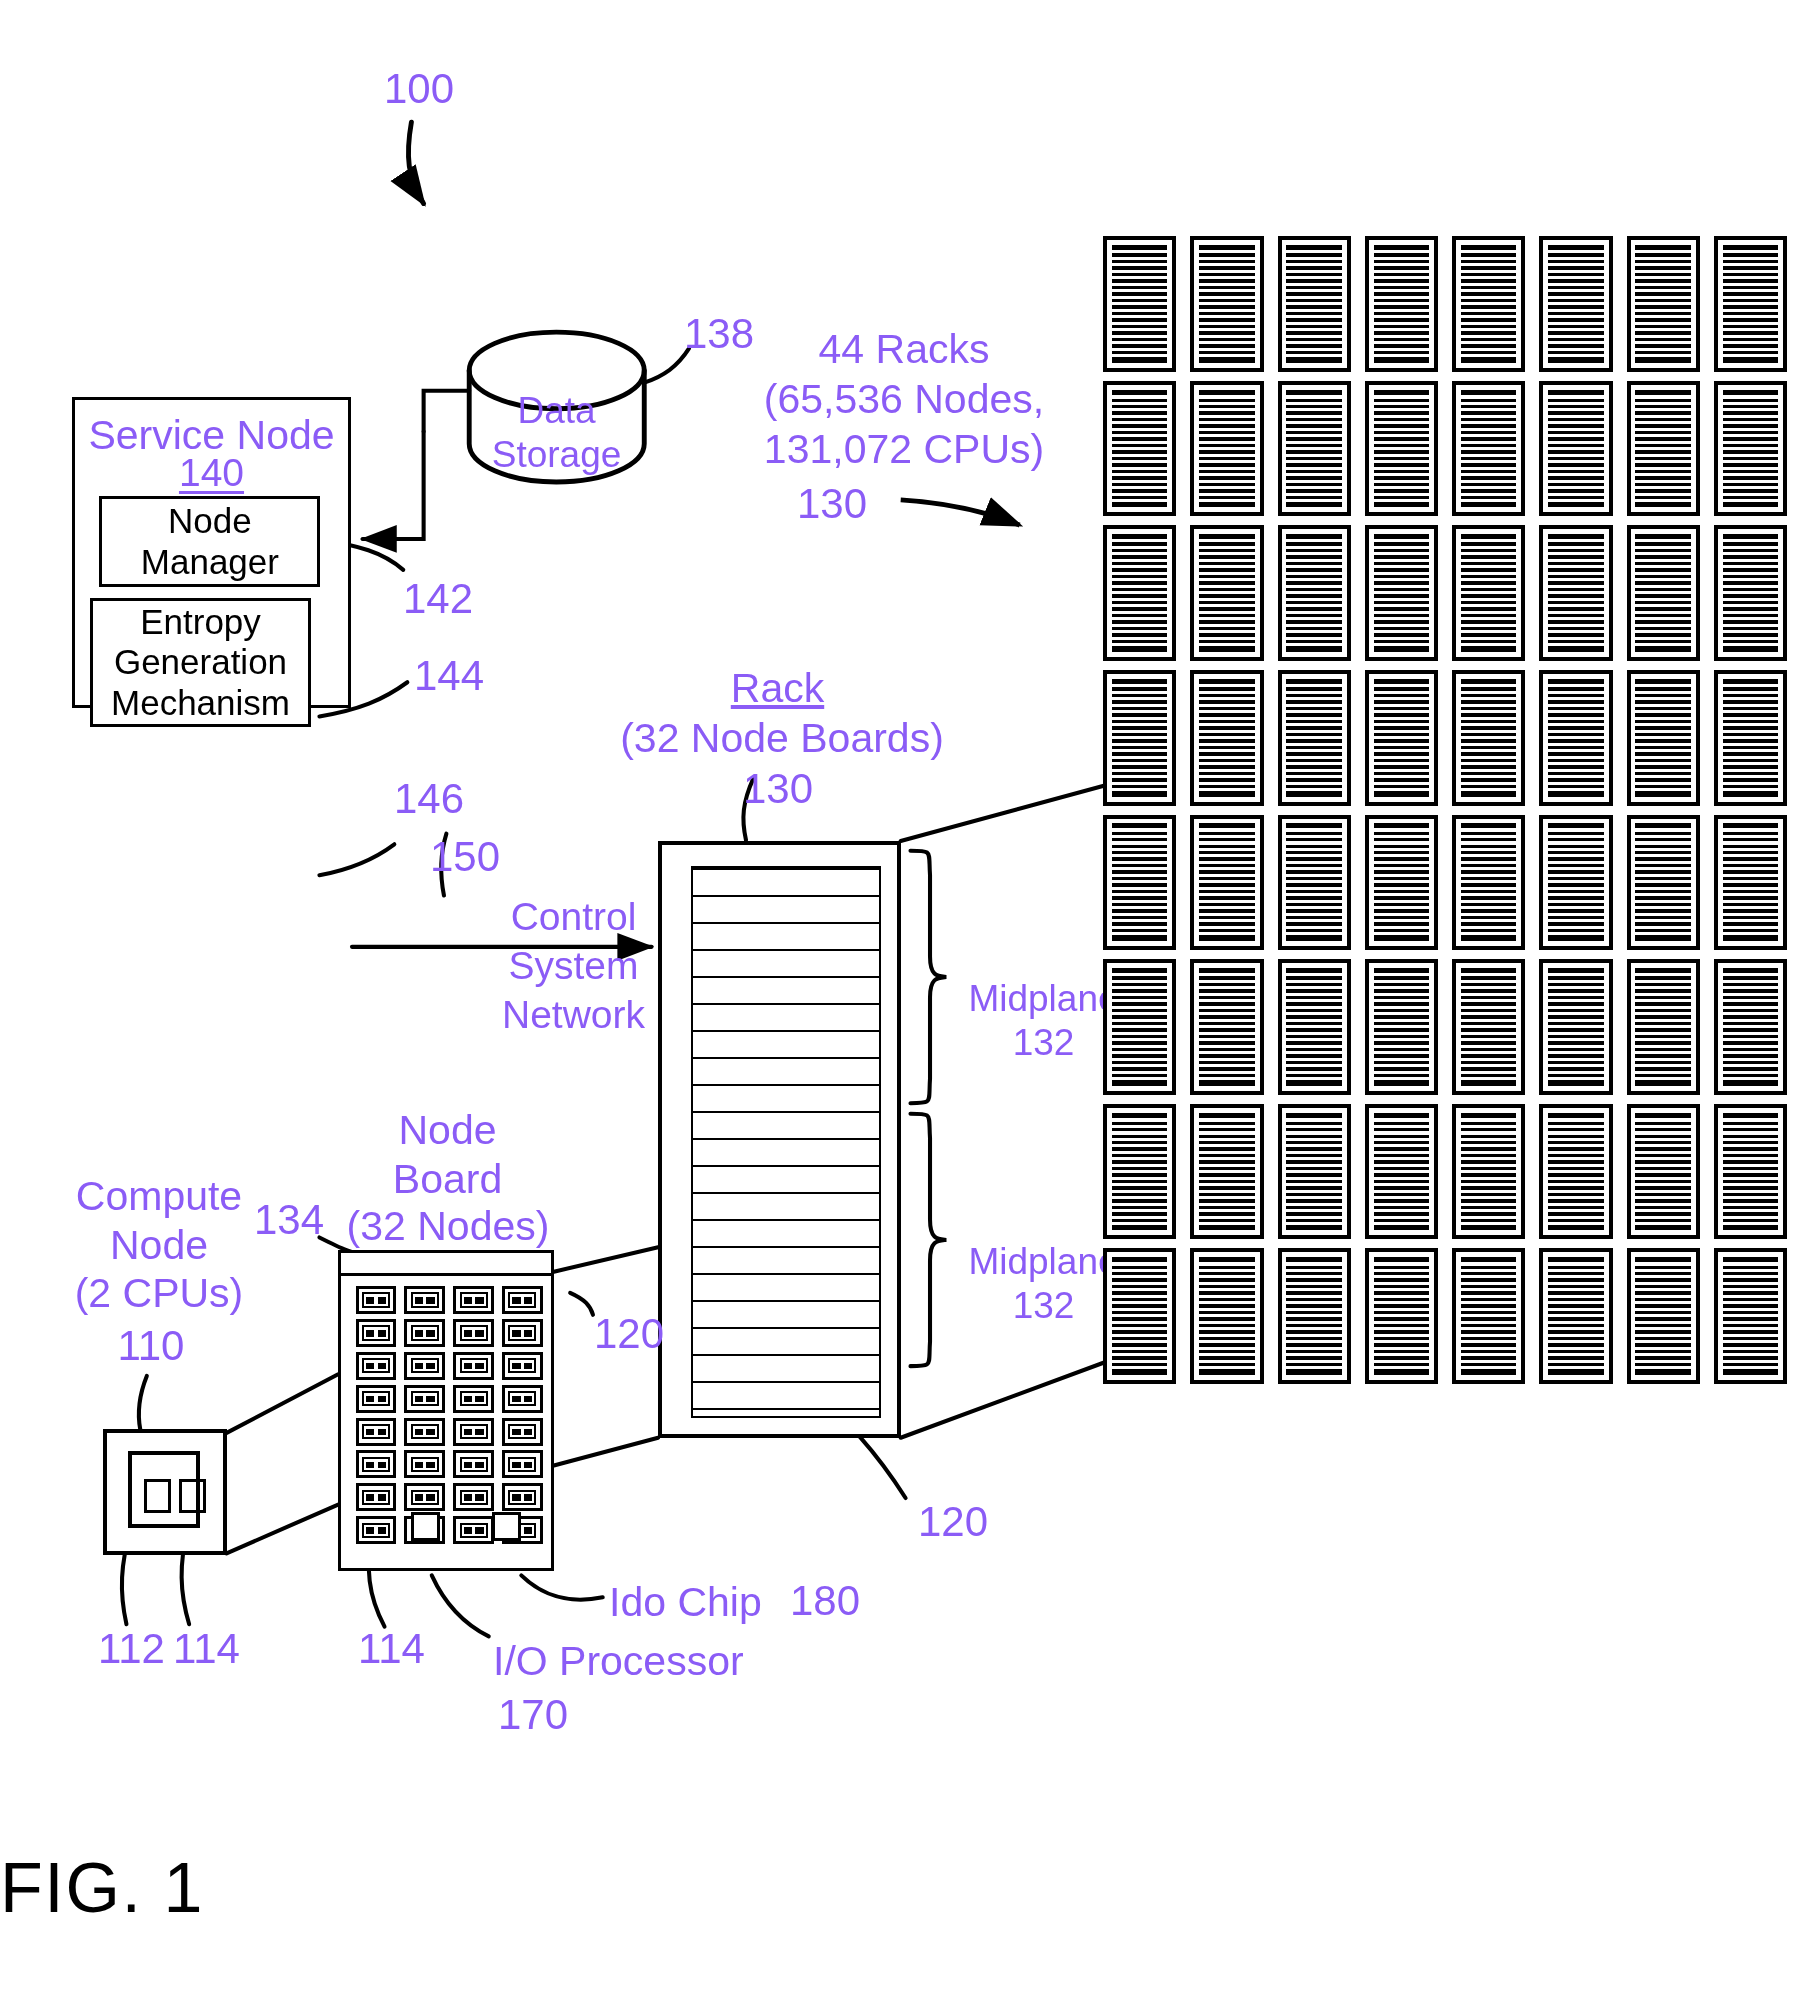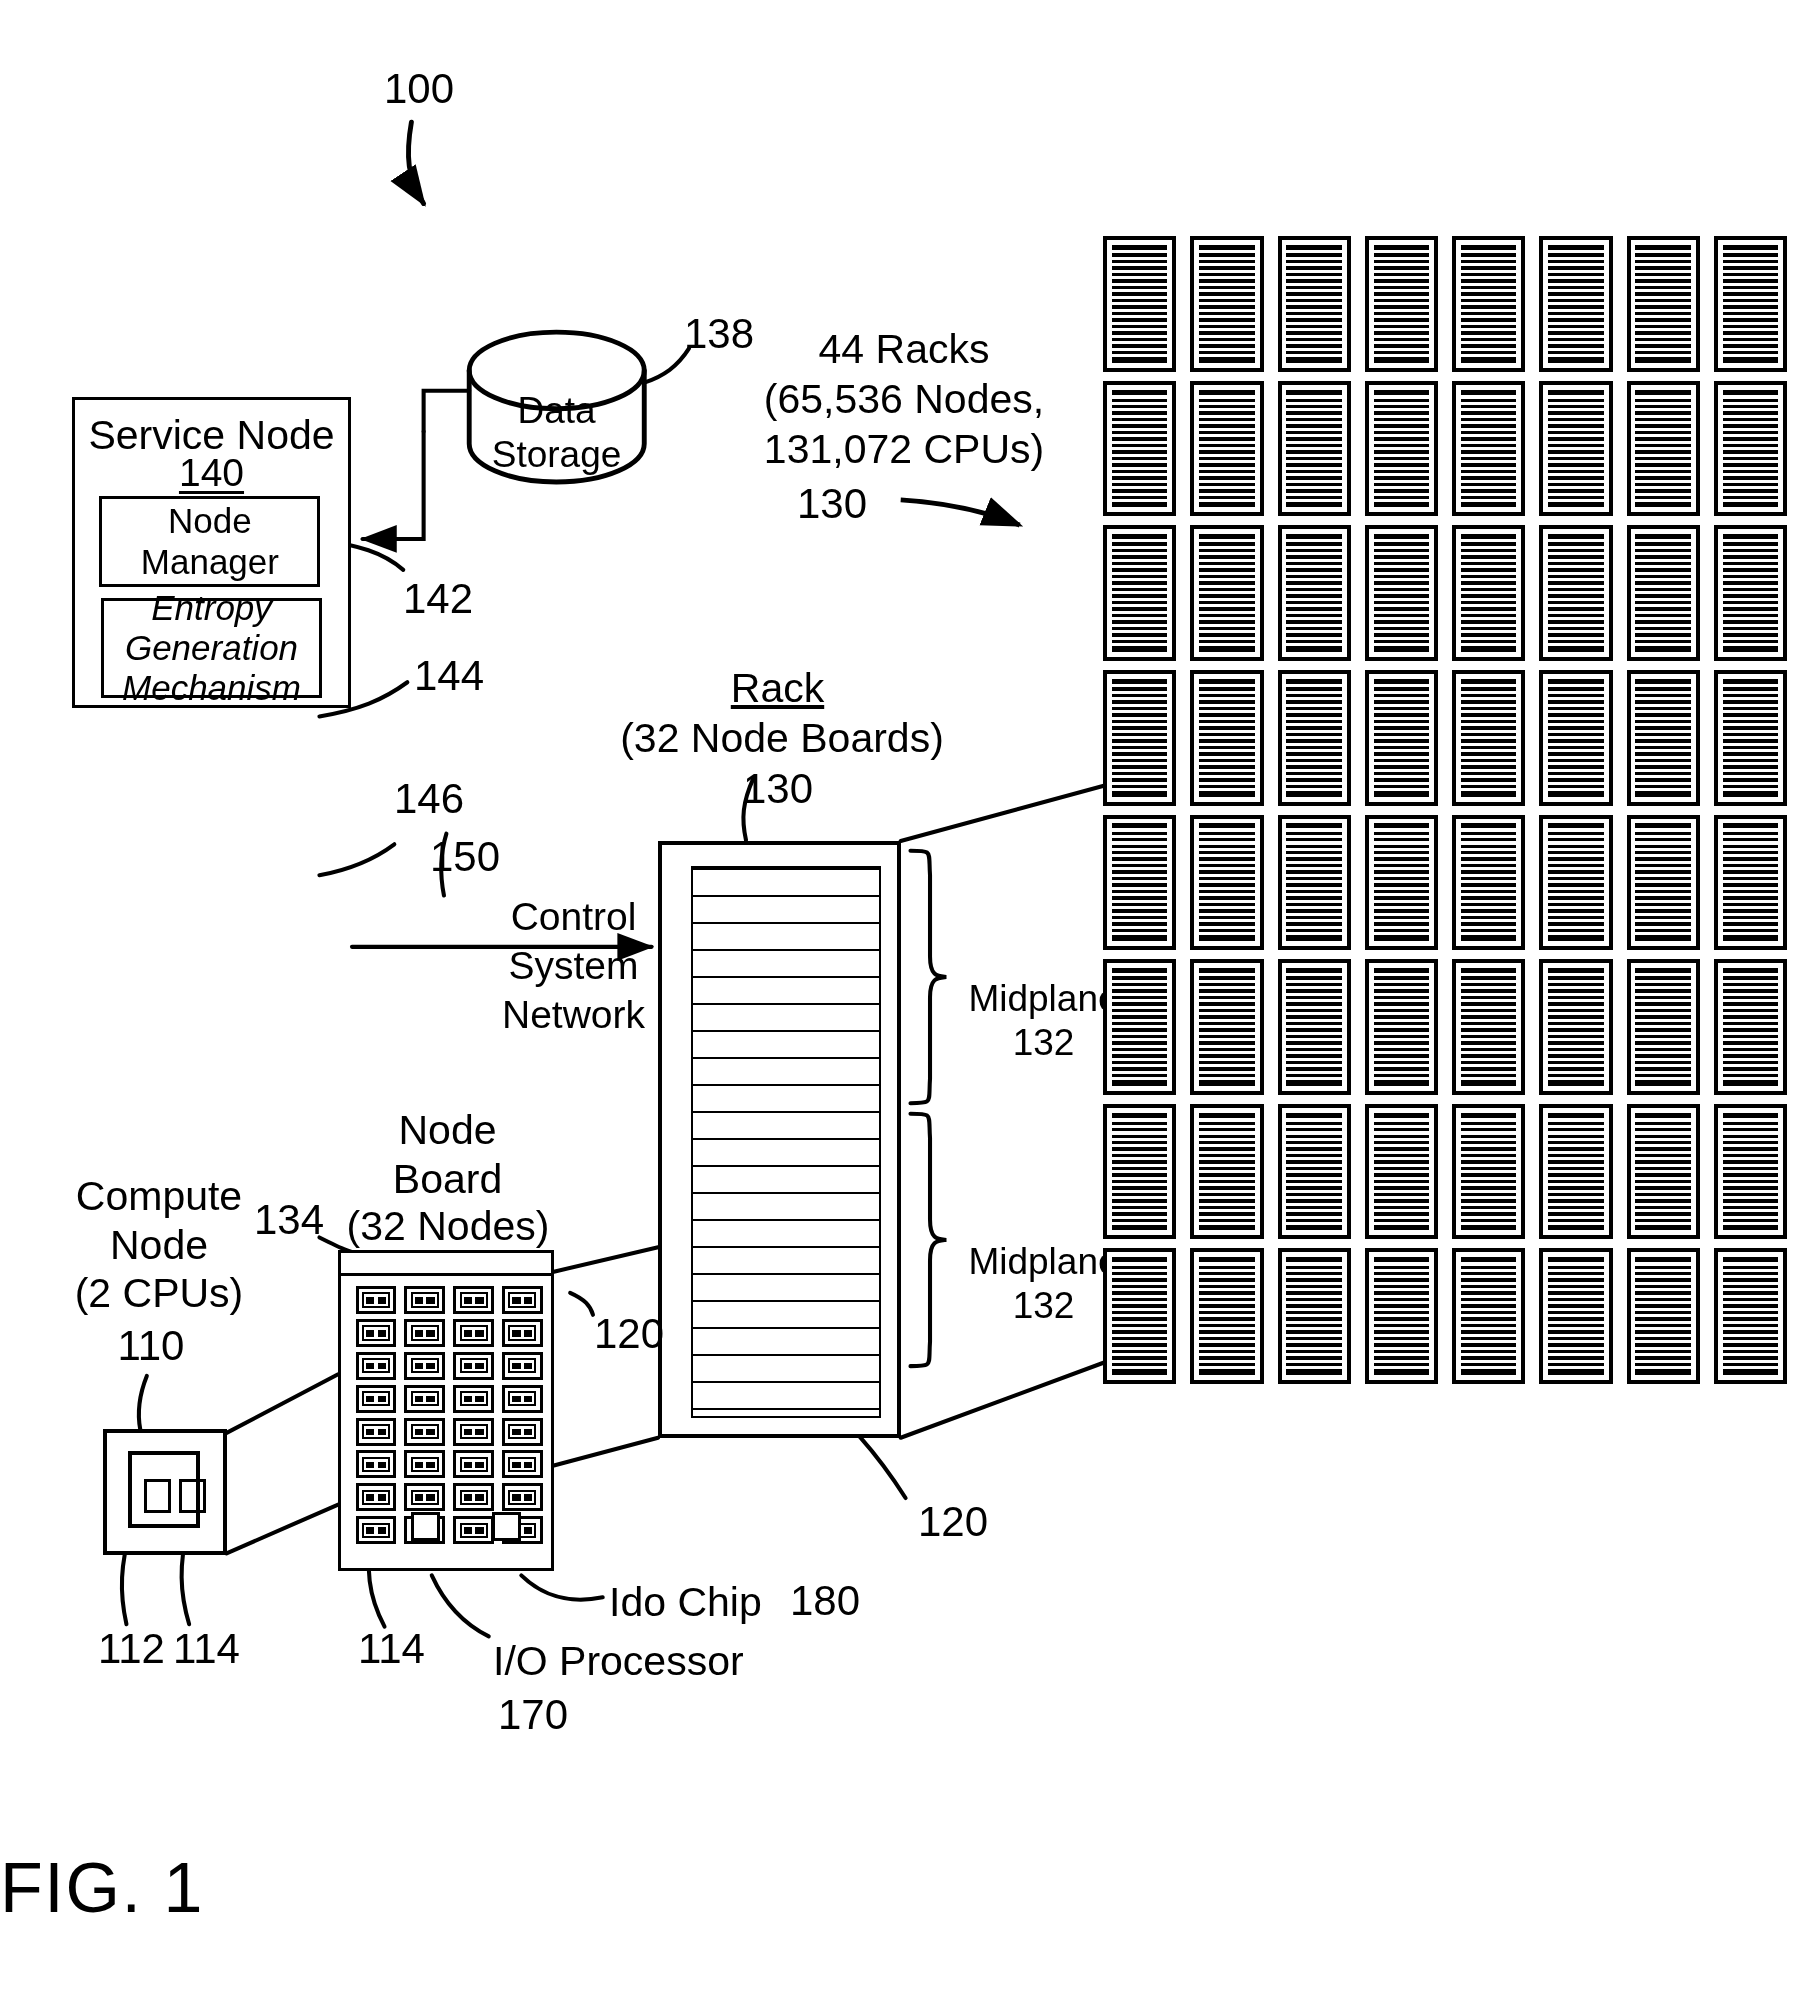--- a/index.html
+++ b/index.html
@@ -18,21 +18,21 @@
   #figure {
     position: absolute;
     left: 0; top: 0;
     width: 1812px;
     height: 2015px;
   }
   .txt {
     position: absolute;
     white-space: pre;
     line-height: 1.18;
-    color: #000000;
+    color: #8b5cf6;
     font-family: "Liberation Sans", sans-serif;
   }
   .ctr { text-align: center; }
   .lbl-num { font-size: 37px; }
   .lbl-body { font-size: 37px; }
   svg.overlay {
     position: absolute;
     left: 0; top: 0;
     width: 1812px;
     height: 2015px;
@@ -325,21 +325,21 @@
 
   <div id="service-node">
     <div class="txt ctr" style="left:0; top:11.4px; width:100%; font-size:41px;">Service Node</div>
     <div class="txt ctr underline-num" style="left:0; top:50px; width:100%; font-size:39px;">140</div>
 
     <div class="sn-inner-box" style="left:24.4px; top:96px; width:221px; height:91px;">
       <span>Node
 Manager</span>
     </div>
 
-    <div class="sn-inner-box" style="left:26px; top:198px; width:221px; height:100px;font-style:italic;">
+    <div class="sn-inner-box" style="left:15px; top:198px; width:221px; height:129px;">
       <span>Entropy
 Generation
 Mechanism</span>
     </div>
 
   </div>
 
   <div class="txt lbl-num" style="left:403px; top:574px; font-size:42px;">142</div>
   <div class="txt lbl-num" style="left:414px; top:651px; font-size:42px;">144</div>
   <div class="txt lbl-num" style="left:394px; top:774px; font-size:42px;">146</div>

